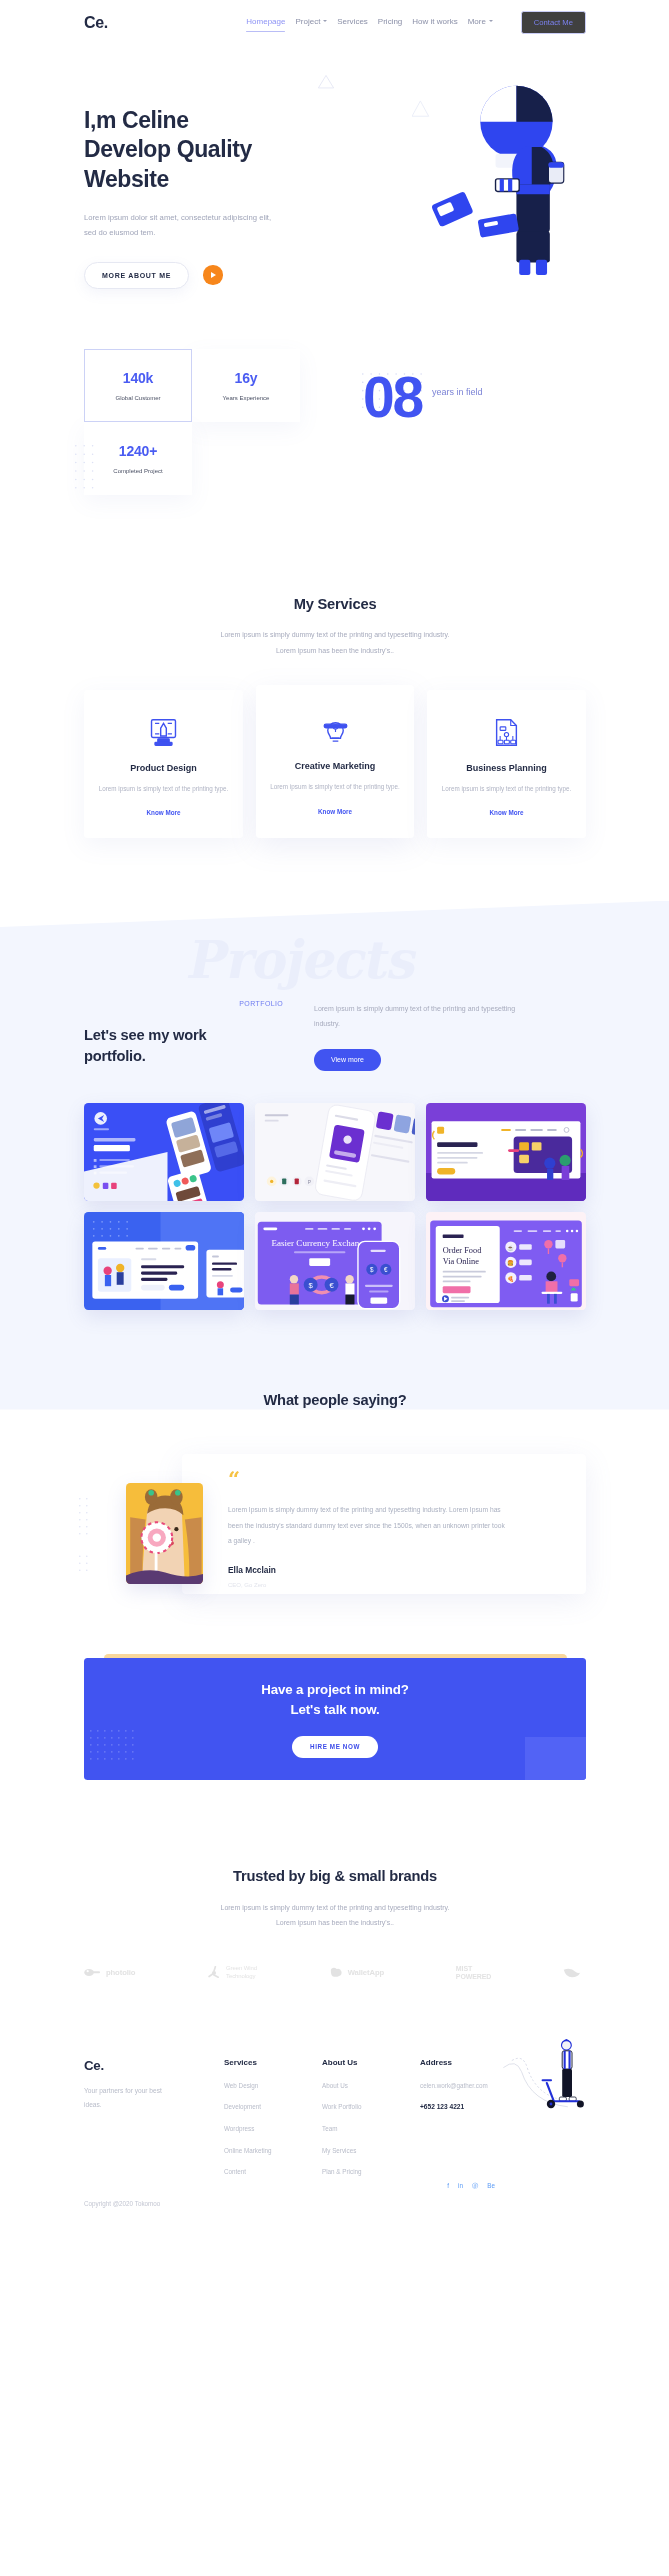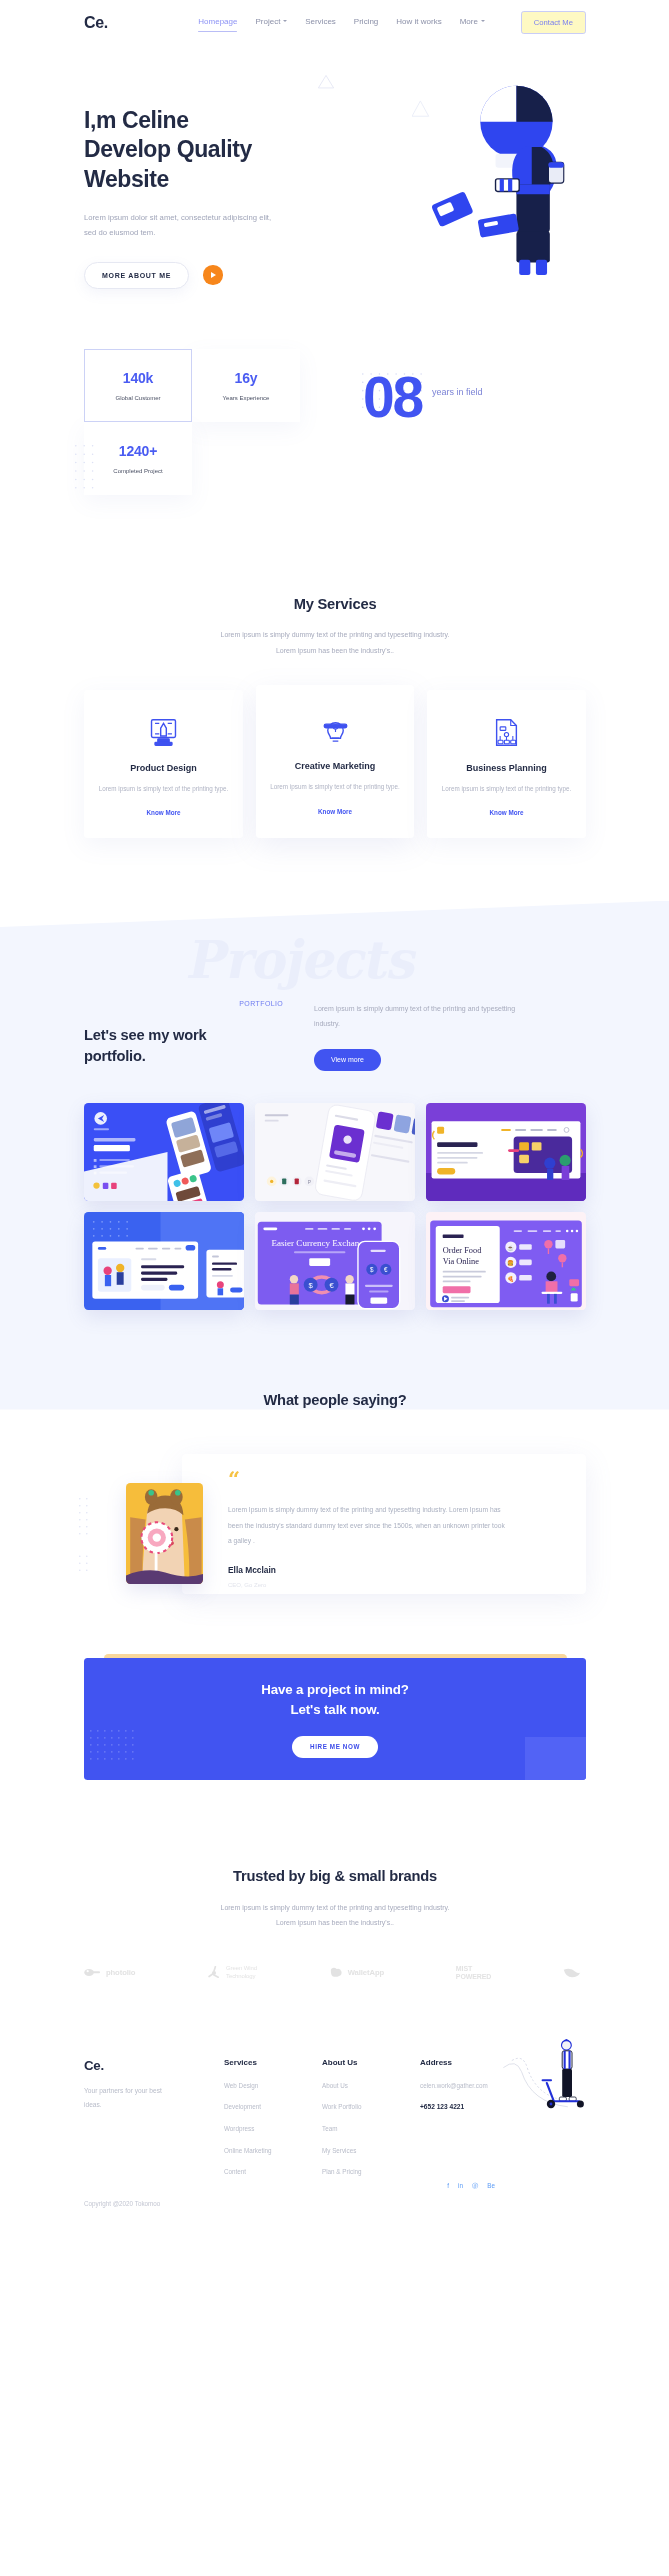--- a/index.html
+++ b/index.html
@@ -8,26 +8,26 @@
     font-family:"Liberation Sans","DejaVu Sans",sans-serif;
     background:#ffffff;color:#232b45;width:670px;height:2576px;
     position:relative;overflow:hidden;
   }
   .wrap{width:670px;position:relative;}
   .container{width:502px;margin:0 auto;position:relative;}
 
   
   .nav{height:45px;display:flex;align-items:center;width:502px;margin:0 auto;position:relative;z-index:30;}
   .logo{font-size:16px;font-weight:700;letter-spacing:-0.3px;color:#232b45;}
-  .nav-menu{display:flex;align-items:center;gap:18px;margin-left:auto;}
+  .nav-menu{display:flex;align-items:center;gap:10px;margin-left:auto;}
   .nav-link{font-size:8px;color:#8b90a8;text-decoration:none;position:relative;padding-bottom:2.1px;display:flex;align-items:center;gap:2.8px;white-space:nowrap;}
   .nav-link.active{color:#8d93f5;}
   .nav-link.active:after{content:"";position:absolute;left:0;right:0;bottom:-4.2px;height:1.4px;background:#b9bdf6;border-radius:1.4px;}
   .caret{width:0;height:0;border-left:2.2px solid transparent;border-right:2.2px solid transparent;border-top:2.8px solid #9ba0b6;display:inline-block;}
-  .btn-contact{margin-left:18px;border:0.7px solid #c9cdf7;color:#7b81ef;background:#fef9c3;border-radius:2.8px;
+  .btn-contact{margin-left:18px;border:0.7px solid #c9cdf7;color:#7b81ef;background:#404040;border-radius:2.8px;
     font-size:7.7px;padding:6.3px 12px;cursor:pointer;font-family:inherit;white-space:nowrap;}
 
   
   .hero{position:relative;height:293px;}
   .hero-ghost{position:absolute;left:-5.6px;top:14px;font-family:"DejaVu Serif",serif;font-style:italic;
     font-size:75px;color:#f2f3fb;font-weight:700;letter-spacing:-1.4px;user-select:none;z-index:0;}
   .hero-left{position:relative;z-index:2;padding-top:61px;width:279px;}
   h1.hero-title{font-size:23px;line-height:1.28;font-weight:800;color:#232b45;letter-spacing:-0.4px;}
   .hero-sub{margin-top:15.4px;font-size:7.7px;line-height:2;color:#a0a5b9;max-width:188px;}
   .hero-actions{margin-top:21px;display:flex;align-items:center;gap:14px;}

